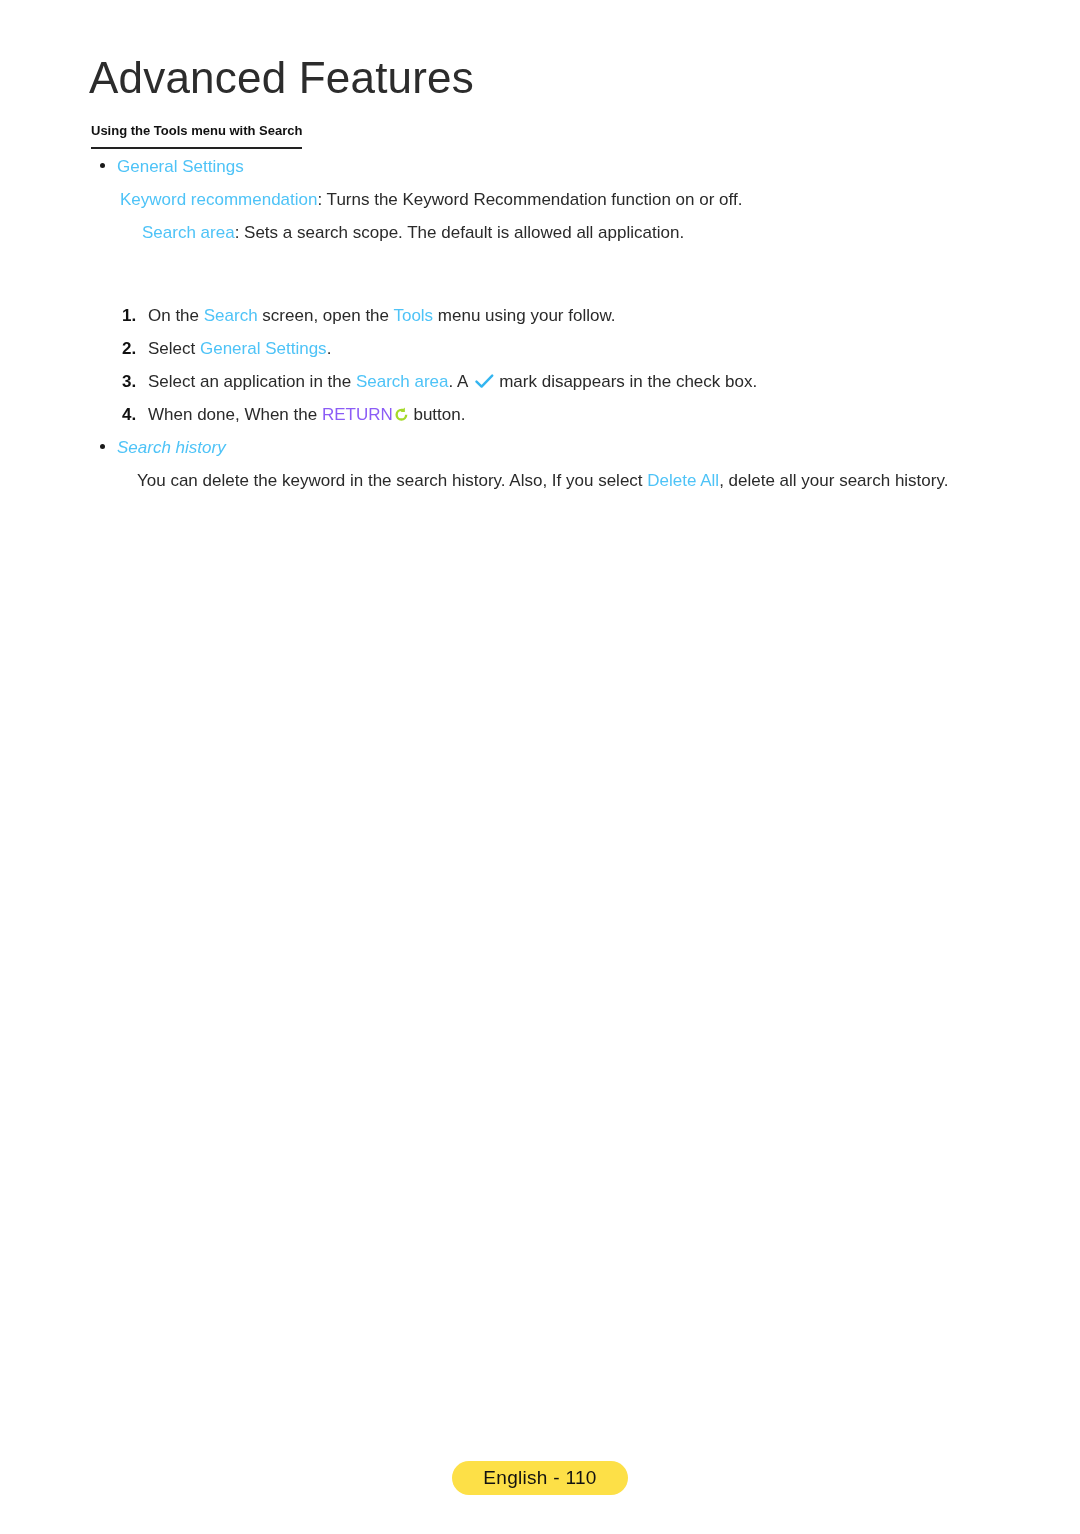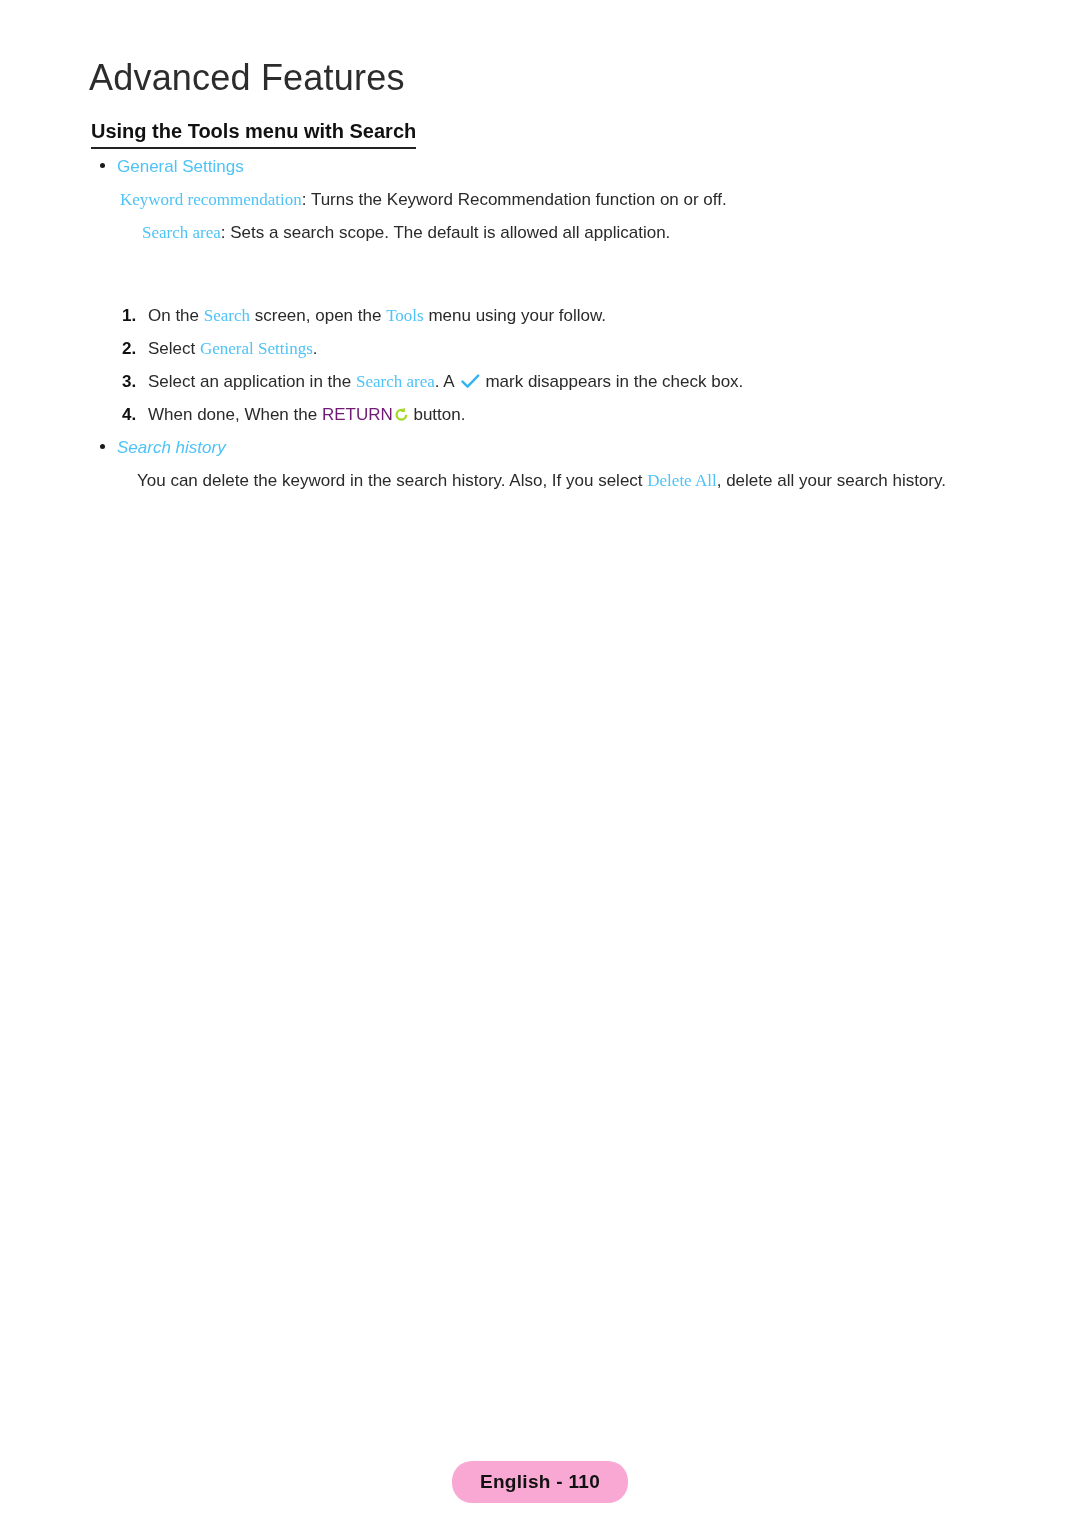--- a/index.html
+++ b/index.html
@@ -18,34 +18,34 @@
   .page {
     position: absolute;
     inset: 0;
   }
 
   
   .chapter-title {
     position: absolute;
     left: 89px;
     top: 52px;
-    font-size: 36px;
+    font-size: 44px;
     line-height: 52px;
     font-weight: 300;
     letter-spacing: 0.2px;
     color: #2c2c2c;
     white-space: nowrap;
   }
 
   
   .section-heading {
     position: absolute;
     left: 91px;
     top: 118px;
-    font-size: 20px;
+    font-size: 13px;
     line-height: 26px;
     font-weight: bold;
     color: #111111;
     white-space: nowrap;
     padding-bottom: 3px;
     border-bottom: 2px solid #222222;
   }
 
   
   .block {
@@ -74,22 +74,22 @@
     flex: 0 0 auto;
   }
   .bullet-label {
     font-size: 17px;
     line-height: 23px;
     color: #4ec3f7;
     white-space: nowrap;
   }
 
   
-  .cy  { color: #4ec3f7; font-family: Liberation Serif, serif; }
-  .gn  { color: #701a75; }
+  .cy  { color: #4ec3f7; }
+  .gn  { color: #8b5cf6; }
   .bd  { font-weight: bold; color: #111111; }
 
   
   .step {
     position: absolute;
     display: flex;
     align-items: baseline;
     font-size: 17px;
     line-height: 23px;
     color: #2a2a2a;
@@ -114,28 +114,28 @@
     vertical-align: -2px;
     margin-left: 1px;
   }
 
   
   .page-badge {
     position: absolute;
     left: 452px;
     top: 1461px;
     width: 176px;
-    height: 42px;
+    height: 34px;
     border-radius: 20px;
-    background: #f9a8d4;
+    background: #fde047;
     display: flex;
     align-items: center;
     justify-content: center;
     font-size: 19px;
-    font-weight: bold;
+    font-weight: normal;
     color: #111111;
     letter-spacing: 0.3px;
   }
 </style>
 </head>
 <body>
 
 <div class="page">
 
   <div class="chapter-title">Advanced Features</div>

